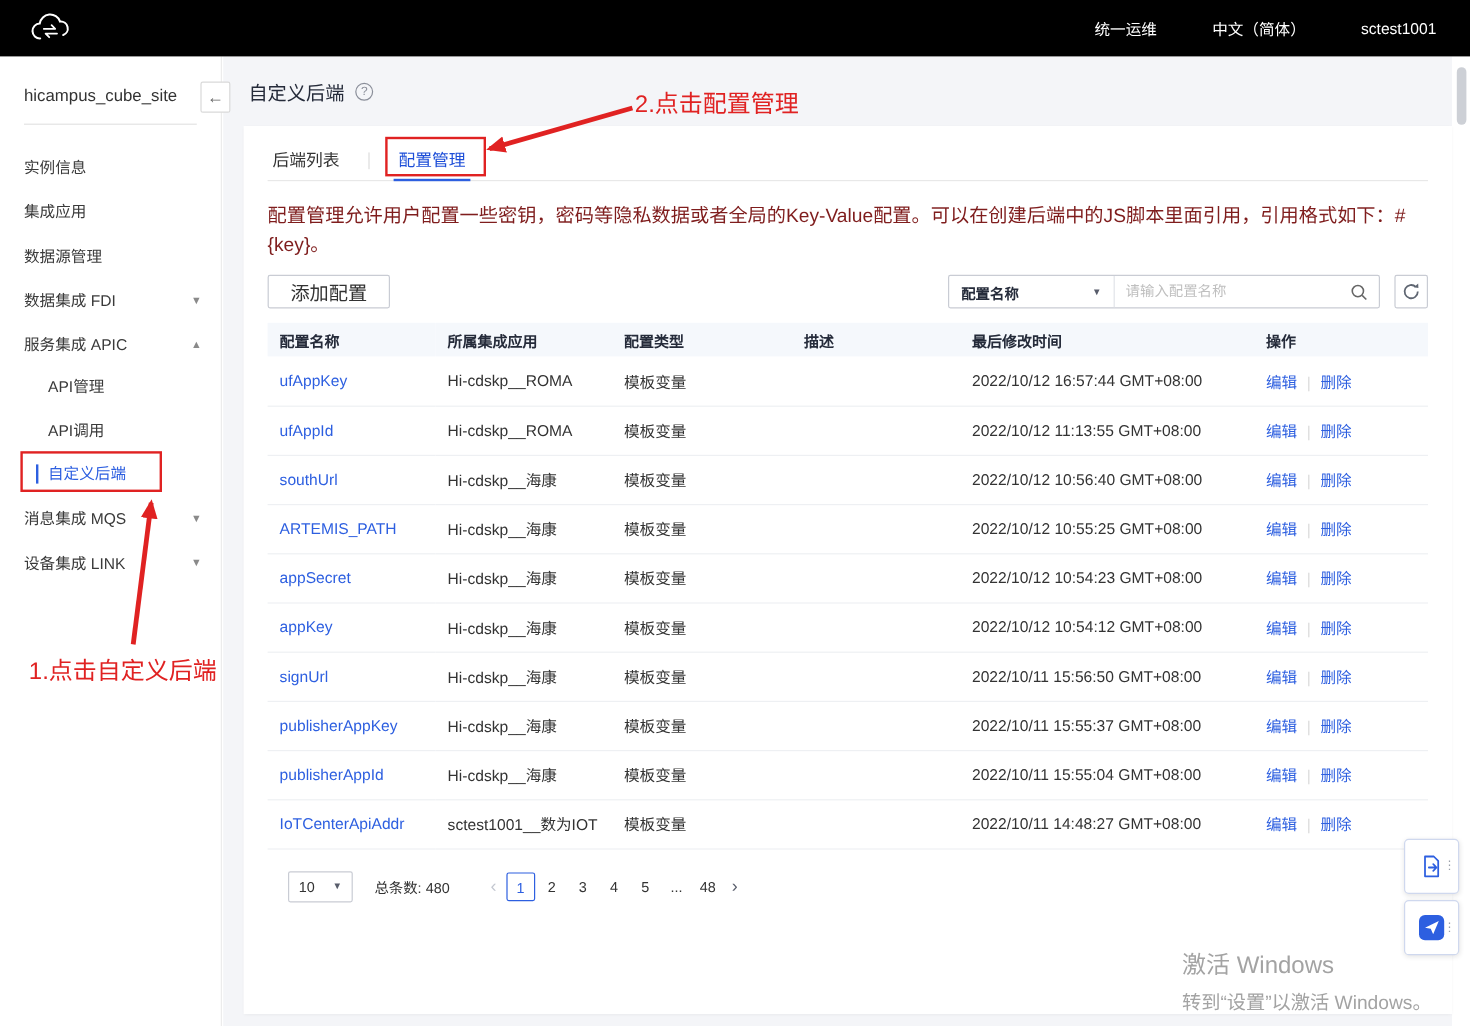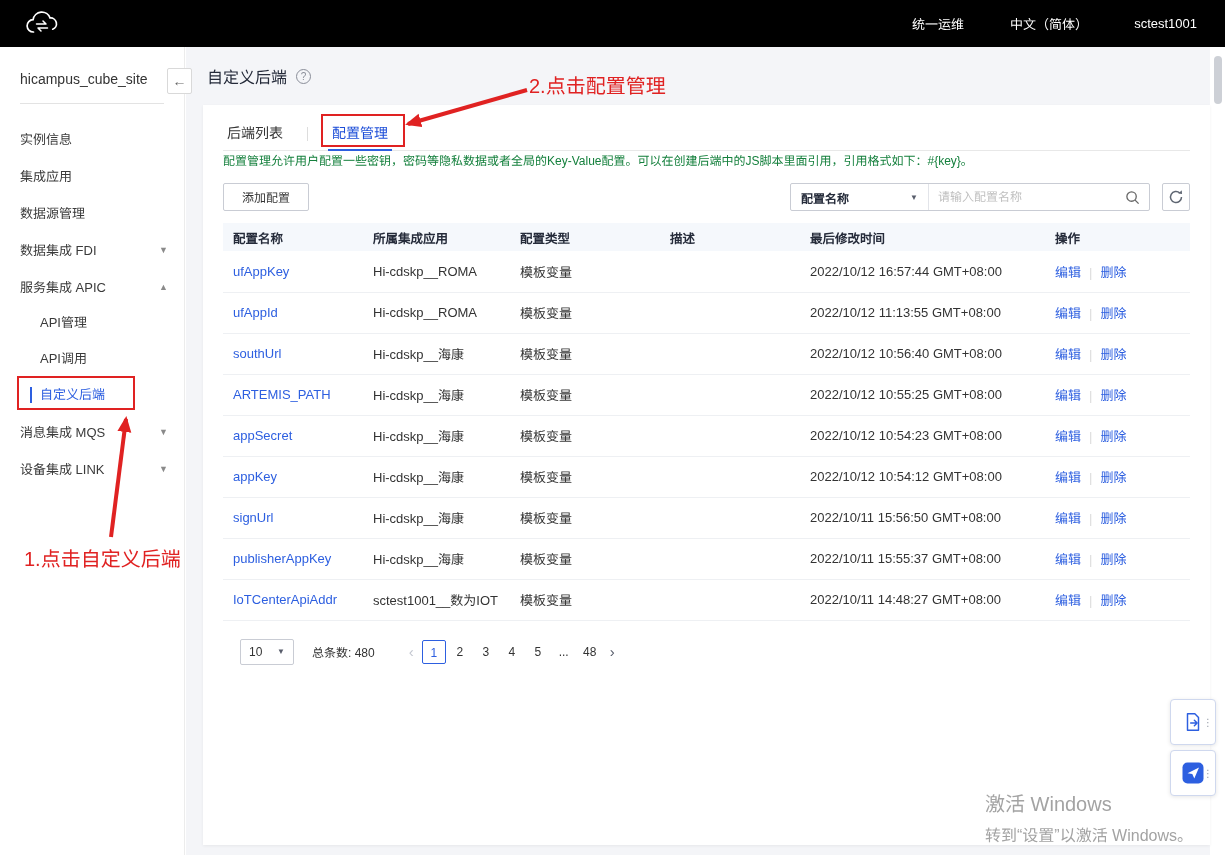--- a/index.html
+++ b/index.html
@@ -42,26 +42,26 @@
   .panel { position:absolute; top:58px; left:17px; right:0; bottom:10px; background:#fff;
            box-shadow:0 1px 3px rgba(0,0,0,0.06); padding:12px 20px 0; overflow:hidden; }
 
   
   .tabs { display:flex; align-items:center; border-bottom:1px solid #e8e8e8; height:34px; }
   .tab { position:relative; font-size:14px; color:#333; padding:0 4px; line-height:33px; cursor:pointer; white-space:nowrap; }
   .tab.active { color:#1d4ed8; }
   .tab.active::after { content:""; position:absolute; left:0; right:0; bottom:-1px; height:2px; background:#2D5FE0; }
   .tab-sep { width:1px; height:14px; background:#ddd; margin:0 20px; }
 
-  .description { font-size:12px; color:#15803d; }
+  .description { margin-top:15px; font-size:16px; color:#7f1d1d; }
 
   
   .toolbar { margin-top:15px; display:flex; align-items:center; justify-content:space-between; }
   .btn-add { height:28px; padding:0 18px; background:#fff; border:1px solid #c9ccd4; border-radius:2px;
-             font-size:12px; color:#333; cursor:pointer; font-family:Liberation Serif, serif; }
+             font-size:16px; color:#333; cursor:pointer; font-family:Liberation Serif, serif; }
   .toolbar-right { display:flex; align-items:center; gap:12px; }
   .filter { display:flex; align-items:center; height:28px; width:360px; border:1px solid #c9ccd4;
             border-radius:2px; background:#fff; }
   .filter-select { display:flex; align-items:center; justify-content:space-between; width:138px; height:100%;
                    padding:0 10px; border-right:1px solid #e2e4e9; cursor:pointer; }
   .filter-select .fname { font-size:12px; font-weight:bold; color:#252b3a; }
   .caret { font-size:8px; color:#585d6b; }
   .filter-input { flex:1; display:flex; align-items:center; padding:0 9px; }
   .filter-input input { flex:1; border:none; outline:none; font-size:12px; color:#333; font-family:inherit; background:transparent; }
   .filter-input input::placeholder { color:#bfbfbf; }
@@ -301,20 +301,28 @@
             </tr>
             <tr>
               <td><a class="link">publisherAppKey</a></td>
               <td>Hi-cdskp__海康</td>
               <td>模板变量</td>
               <td></td>
               <td>2022/10/11 15:55:37 GMT+08:00</td>
               <td class="ops"><a class="link">编辑</a><span class="sep">|</span><a class="link">删除</a></td>
             </tr>
             <tr>
+              <td><a class="link">publisherAppId</a></td>
+              <td>Hi-cdskp__海康</td>
+              <td>模板变量</td>
+              <td></td>
+              <td>2022/10/11 15:55:04 GMT+08:00</td>
+              <td class="ops"><a class="link">编辑</a><span class="sep">|</span><a class="link">删除</a></td>
+            </tr>
+            <tr>
               <td><a class="link">IoTCenterApiAddr</a></td>
               <td>sctest1001__数为IOT</td>
               <td>模板变量</td>
               <td></td>
               <td>2022/10/11 14:48:27 GMT+08:00</td>
               <td class="ops"><a class="link">编辑</a><span class="sep">|</span><a class="link">删除</a></td>
             </tr>
           </tbody>
       </table>
     </div>

